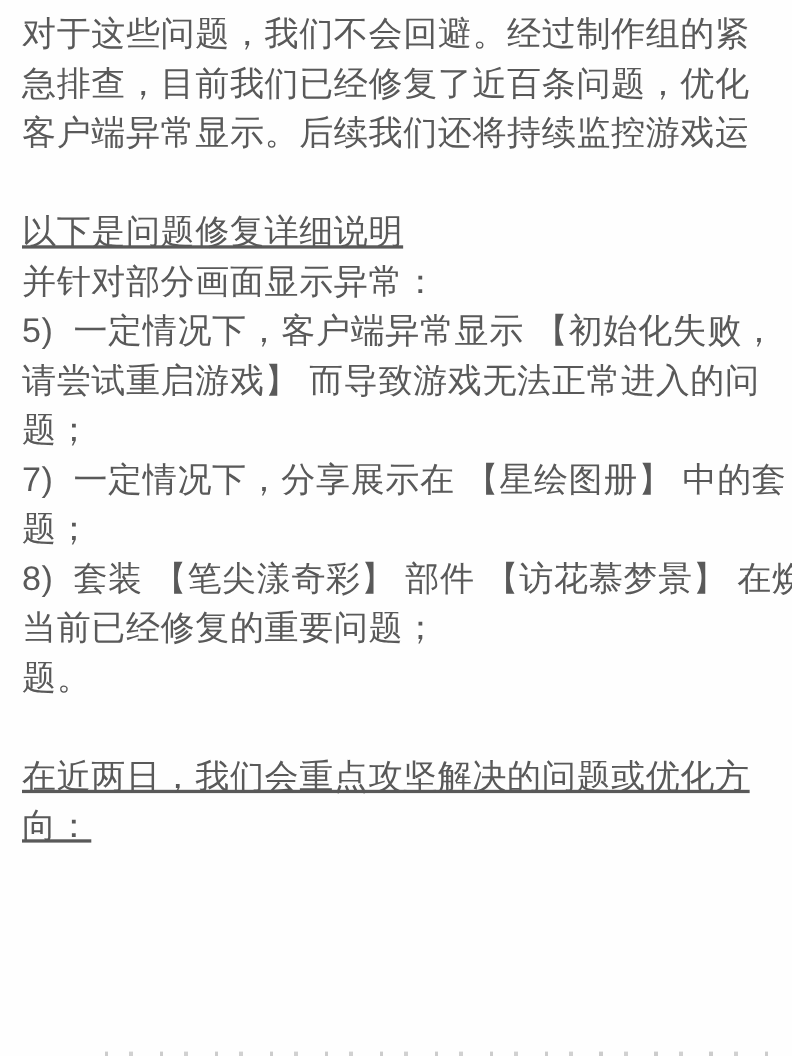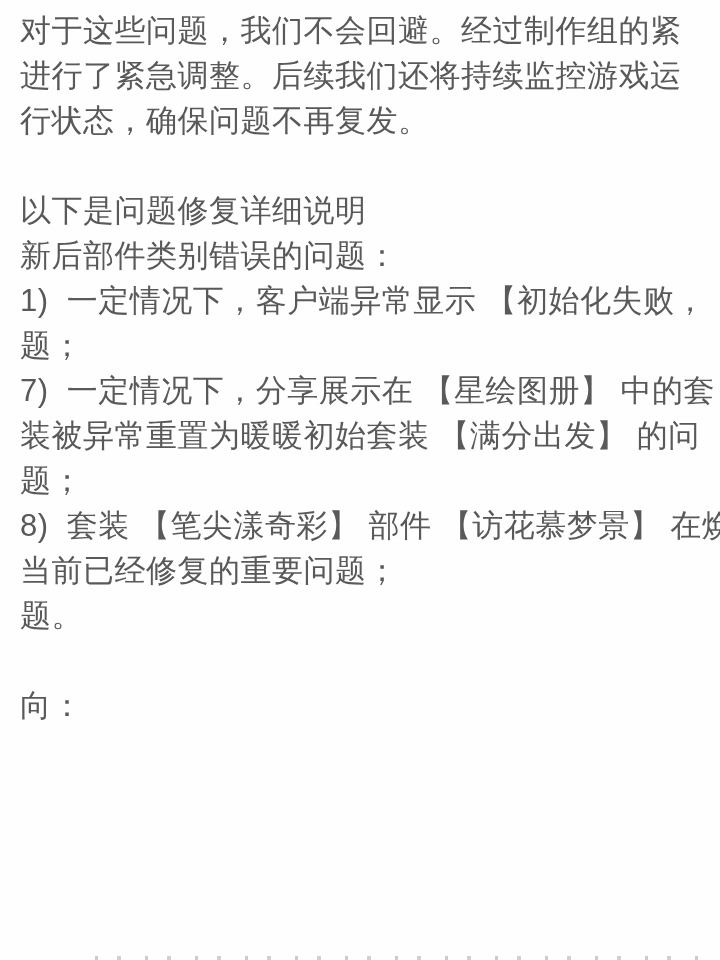--- a/index.html
+++ b/index.html
@@ -22,20 +22,21 @@
     font-size: 31px;
     line-height: 45px;
     color: #595959;
     letter-spacing: 0.5px;
   }
   .para {
     margin: 0;
   }
   .para.gap-before {
     margin-top: 45px;
+    text-decoration: underline;
   }
   .line {
     height: 45px;
     white-space: pre;
     overflow: visible;
   }
   
   .clipped-line-fragment {
     position: absolute;
     left: 95px;
@@ -51,42 +52,43 @@
       transparent 26px 50px
     );
   }
 </style>
 </head>
 <body style="background: rgb(254, 254, 254);">
 
 <div class="doc" id="doc" style="color: rgb(89, 89, 89);">
   <div class="para">
       <div class="line">对于这些问题，我们不会回避。经过制作组的紧</div>
-      <div class="line">进行了紧急调整。后续我们还将持续监控游戏运</div>
-      <div class="line">行状态，确保问题不再复发。</div>
+      <div class="line">急排查，目前我们已经修复了近百条问题，优化</div>
+      <div class="line">客户端异常显示。后续我们还将持续监控游戏运</div>
     </div>
     <div class="para gap-before">
       <div class="line">以下是问题修复详细说明</div>
     </div>
     <div class="para">
-      <div class="line">新后部件类别错误的问题：</div>
+      <div class="line">并针对部分画面显示异常：</div>
     </div>
     <div class="para">
-      <div class="line">1)  一定情况下，客户端异常显示 【初始化失败，</div>
+      <div class="line">5)  一定情况下，客户端异常显示 【初始化失败，</div>
+      <div class="line">请尝试重启游戏】 而导致游戏无法正常进入的问</div>
       <div class="line">题；</div>
     </div>
     <div class="para">
       <div class="line">7)  一定情况下，分享展示在 【星绘图册】 中的套</div>
-      <div class="line">装被异常重置为暖暖初始套装 【满分出发】 的问</div>
       <div class="line">题；</div>
     </div>
     <div class="para">
       <div class="line">8)  套装 【笔尖漾奇彩】 部件 【访花慕梦景】 在焕</div>
       <div class="line">当前已经修复的重要问题；</div>
     </div>
     <div class="para">
       <div class="line">题。</div>
     </div>
     <div class="para gap-before">
+      <div class="line">在近两日，我们会重点攻坚解决的问题或优化方</div>
       <div class="line">向：</div>
     </div>
     <div class="clipped-line-fragment"></div>
 </div>
 
 </body></html>

